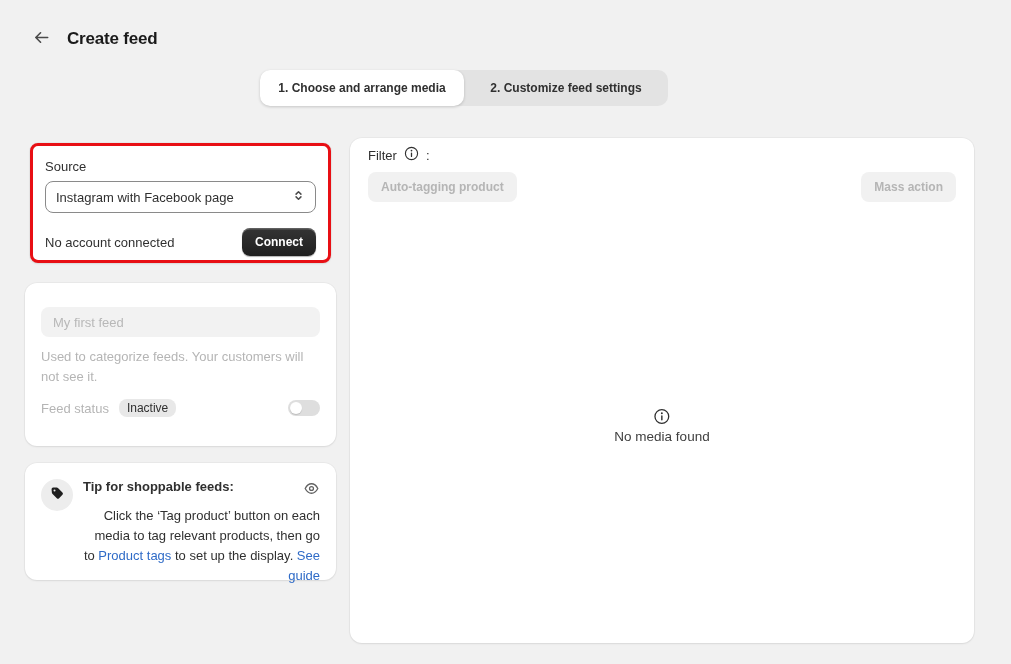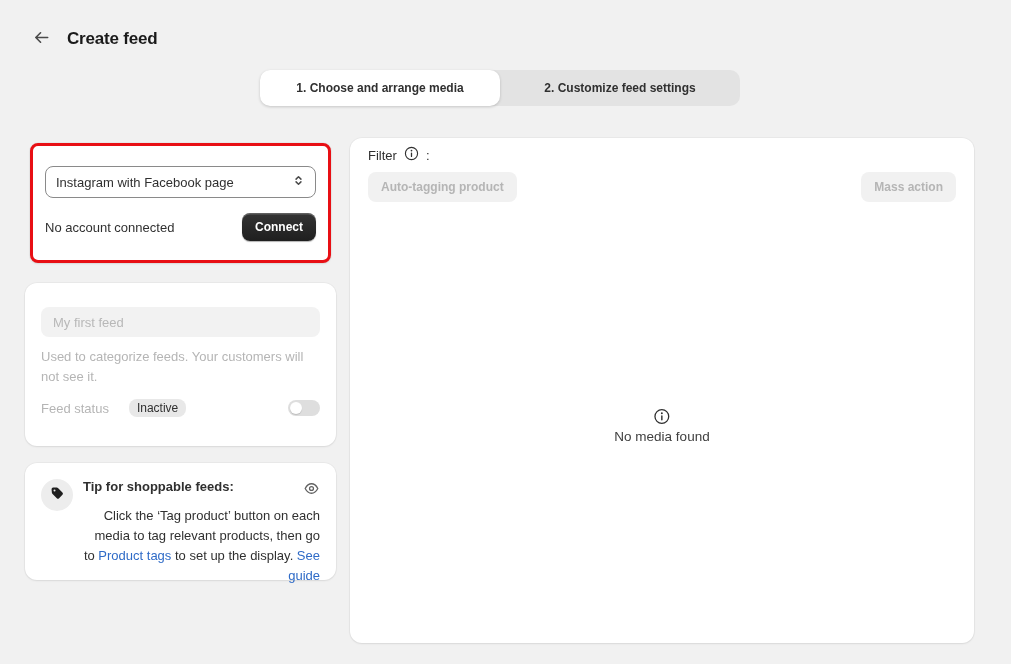--- a/index.html
+++ b/index.html
@@ -24,21 +24,21 @@
     display: flex; align-items: center; gap: 15px;
   }
   .back-btn {
     width: 22px; height: 22px; display: flex; align-items: center; justify-content: center;
     cursor: pointer; border-radius: 6px;
   }
   .page-title { font-size: 17px; font-weight: 700; color: #1a1a1a; letter-spacing: -0.2px; }
 
   
   .tabbar {
-    position: absolute; left: 260px; top: 70px; width: 480px; height: 36px;
+    position: absolute; left: 260px; top: 70px; width: 408px; height: 36px;
     background: #e3e3e3; border-radius: 10px; display: flex; padding: 0;
   }
   .tab {
     flex: 1; display: flex; align-items: center; justify-content: center;
     font-size: 12px; font-weight: 600; color: #303030; border-radius: 10px; cursor: pointer;
   }
   .tab.active { background: #ffffff; box-shadow: 0 1px 3px rgba(0,0,0,.18); }
 
   
   .source-card {
@@ -70,21 +70,21 @@
   .muted { color: #b5b5b5; }
   .text-input {
     margin-top: 8px; width: 100%; height: 30px;
     background: #f2f2f2; border: none; border-radius: 8px;
     padding: 0 12px; font-size: 13px; color: #6d6d6d; font-family: inherit;
   }
   .text-input::placeholder { color: #b8b8b8; }
   .helper-text { margin-top: 10px; font-size: 13px; line-height: 20px; color: #b5b5b5; }
   .status-row { margin-top: 12px; display: flex; align-items: center; }
   .badge {
-    margin-left: 20px; background: #e8e8e8; color: #303030;
+    margin-left: 10px; background: #e8e8e8; color: #303030;
     font-size: 12px; padding: 2px 8px; border-radius: 8px;
   }
   .toggle {
     margin-left: auto; width: 32px; height: 16px; border-radius: 16px;
     background: #dedede; position: relative; cursor: pointer;
   }
   .toggle-knob {
     position: absolute; left: 2px; top: 2px; width: 12px; height: 12px;
     border-radius: 50%; background: #ffffff; box-shadow: 0 1px 1px rgba(0,0,0,.15);
   }
@@ -131,20 +131,21 @@
   </div>
   <div class="page-title">Create feed</div>
 </div>
 
 <div class="tabbar">
   <div class="tab active">1. Choose and arrange media</div>
   <div class="tab">2. Customize feed settings</div>
 </div>
 
 <div class="card source-card">
+  <div class="field-label">Source</div>
   <div class="select">
     <span>Instagram with Facebook page</span>
     <span>
       <svg width="13" height="13" viewBox="0 0 16 16" fill="none" stroke="#4a4a4a" stroke-width="1.8" stroke-linecap="round" stroke-linejoin="round">
           <path d="M5 6.3 L8 3.3 L11 6.3"></path>
           <path d="M5 9.7 L8 12.7 L11 9.7"></path>
         </svg>
     </span>
   </div>
   <div class="source-footer">

